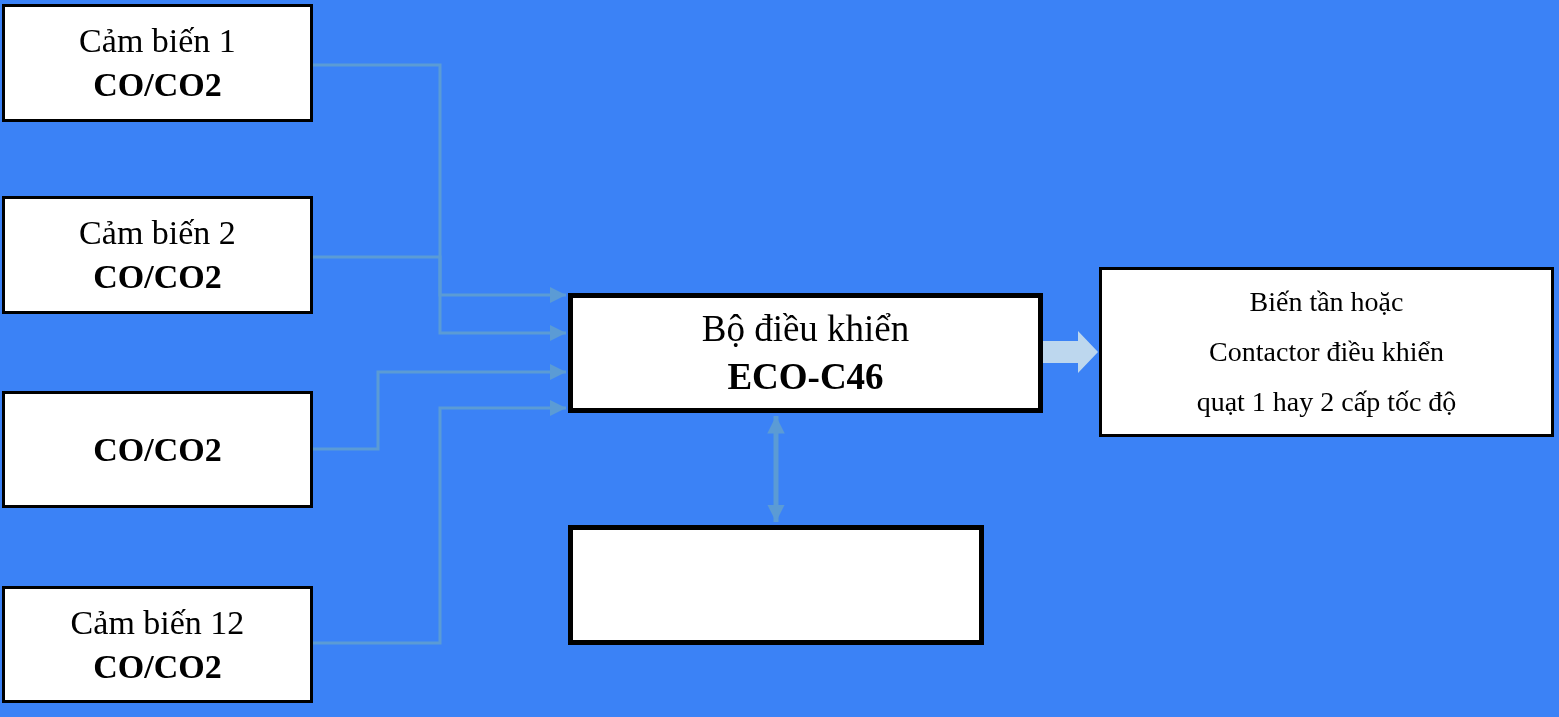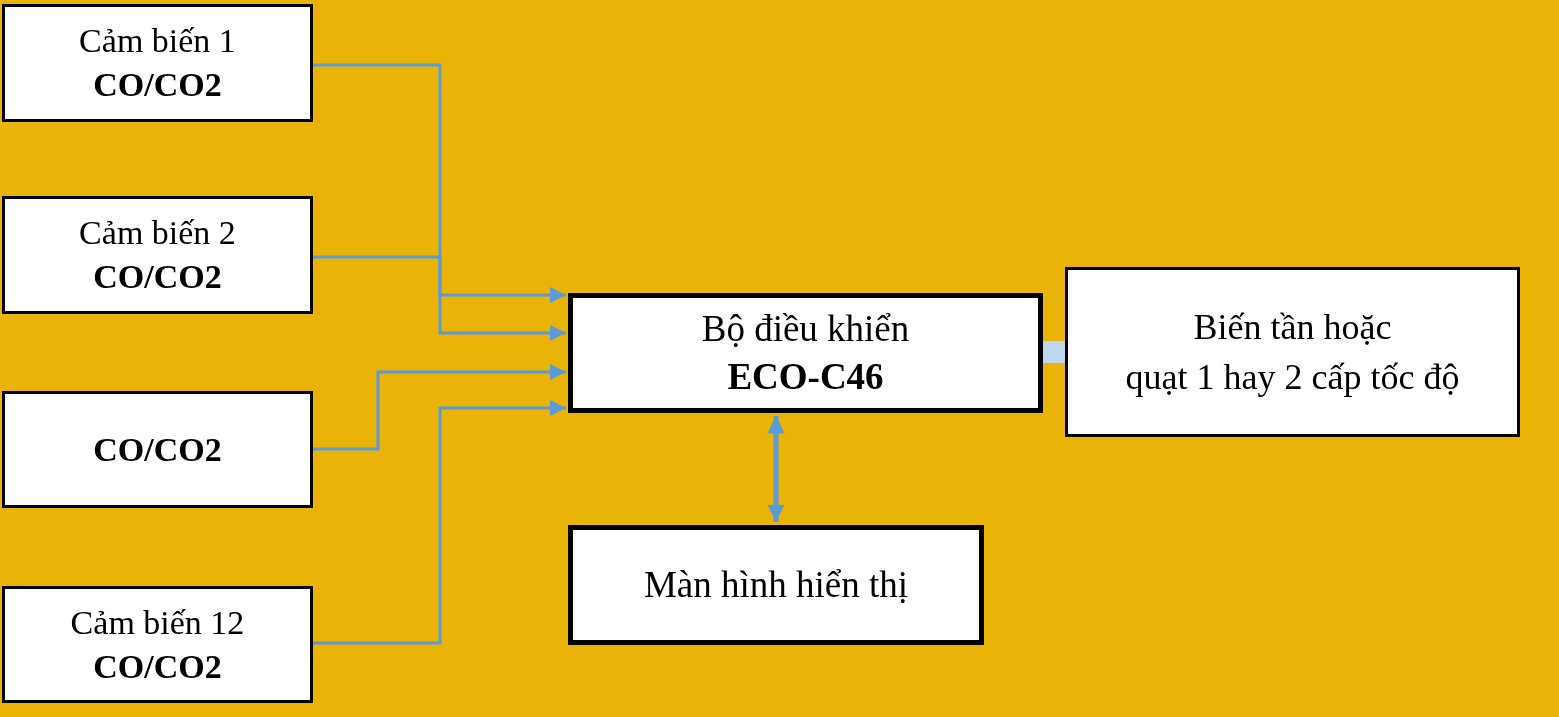--- a/index.html
+++ b/index.html
@@ -4,21 +4,21 @@
 <style>
   html, body {
     margin: 0;
     padding: 0;
     background: #ffffff;
   }
   .canvas {
     position: relative;
     width: 1559px;
     height: 717px;
-    background: #eab308;
+    background: #3b82f6;
     font-family: "Liberation Serif", serif;
     color: #000000;
     overflow: hidden;
   }
   .box {
     position: absolute;
     box-sizing: border-box;
     background: #ffffff;
     display: flex;
     flex-direction: column;
@@ -41,22 +41,22 @@
     left: 568px; top: 293px; width: 475px; height: 120px;
     font-size: 37px; line-height: 48px;
   }
   
   .display {
     left: 568px; top: 525px; width: 416px; height: 120px;
     font-size: 37px; line-height: 48px;
   }
   
   .output {
-    left: 1065px; top: 267px; width: 455px; height: 170px;
-    font-size: 36px; line-height: 50px;
+    left: 1099px; top: 267px; width: 455px; height: 170px;
+    font-size: 28px; line-height: 50px;
   }
 
   .bold { font-weight: bold; font-family: Liberation Serif, serif; }
 
   .connector-layer {
     position: absolute;
     left: 0; top: 0;
     width: 1559px;
     height: 717px;
     pointer-events: none;
@@ -122,21 +122,21 @@
     <div>Cảm biến 12</div>
     <div class="bold">CO/CO2</div>
   </div>
 
   <div class="box thick-border controller">
     <div>Bộ điều khiển</div>
     <div class="bold">ECO-C46</div>
   </div>
 
   <div class="box thick-border display">
-    <div>Màn hình hiển thị</div>
   </div>
 
   <div class="box thin-border output">
     <div>Biến tần hoặc</div>
+    <div>Contactor điều khiển</div>
     <div>quạt 1 hay 2 cấp tốc độ</div>
   </div>
 
 </div>
 
 </body></html>

